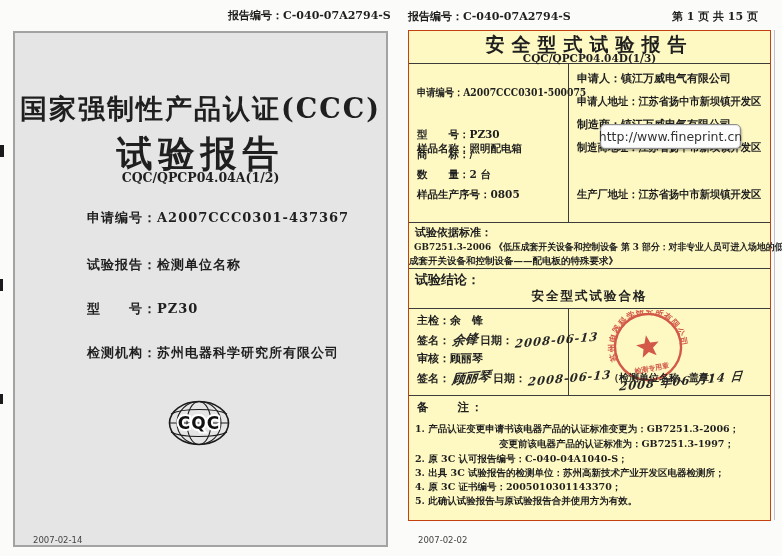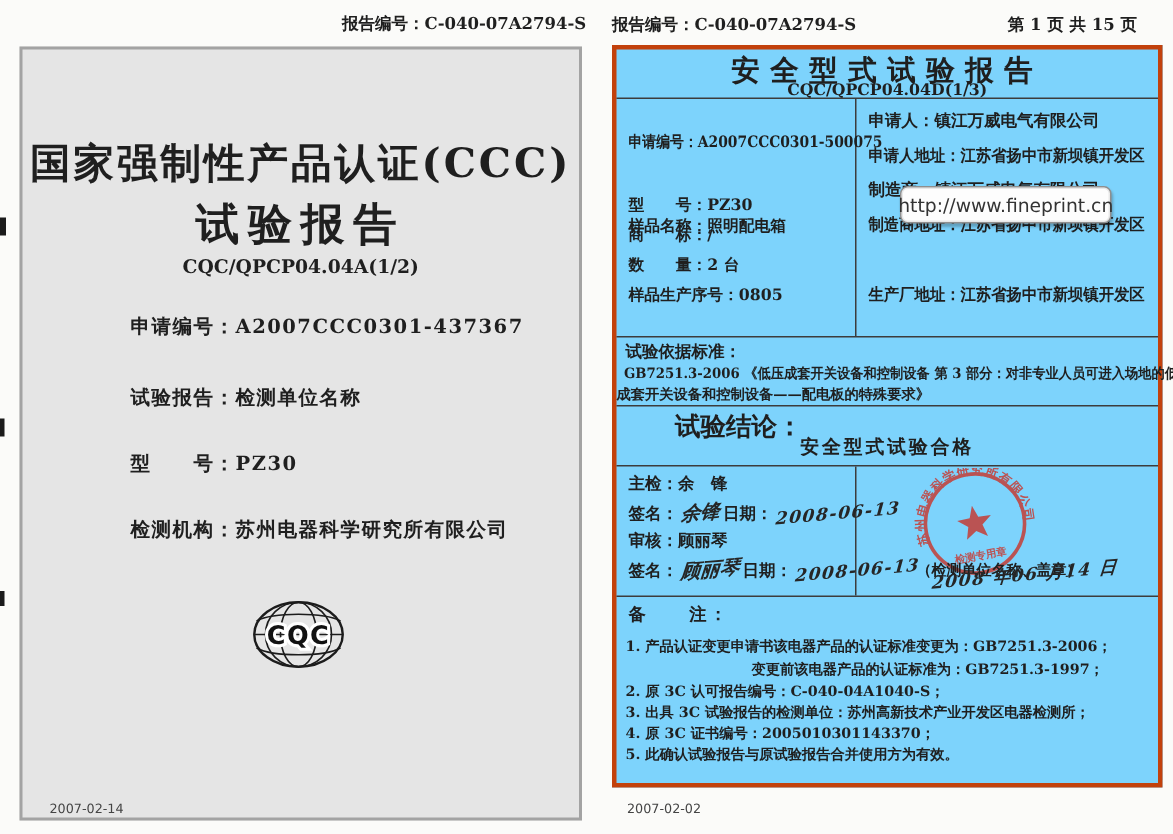--- a/index.html
+++ b/index.html
@@ -14,48 +14,48 @@
   .fit{transform:scaleX(.88);transform-origin:left center;}
   .fit93{transform:scaleX(.93);transform-origin:left center;}
 
   
   .artifact{position:absolute;background:#1b1b1b;}
 
   
   .lp-report-no{left:228px;top:8px;font-size:11px;font-weight:bold;}
   .lp-box{left:13px;top:31px;width:371px;height:512px;border:2px solid #a3a3a3;background:#e5e5e5;}
   .lp-title1{top:58px;left:0;width:100%;text-align:center;font-size:27px;font-weight:bold;letter-spacing:2px;}
-  .lp-title2{top:97px;left:0;width:100%;text-align:center;font-size:29px;font-weight:bold;letter-spacing:6px;}
+  .lp-title2{top:97px;left:0;width:100%;text-align:center;font-size:36px;font-weight:bold;letter-spacing:6px;}
   .lp-code{top:137px;left:0;width:100%;text-align:center;font-size:12.5px;font-weight:bold;}
   .lp-field{left:72px;font-size:13px;font-weight:bold;letter-spacing:1px;}
   .lp-f0{top:176px;} .lp-f1{top:223px;} .lp-f2{top:267px;} .lp-f3{top:311px;}
   .lp-logo{left:152px;top:366px;width:64px;height:48px;}
   .lp-date{left:33px;top:535px;font-size:8.5px;color:#444;font-family:"DejaVu Sans",sans-serif;}
 
   
   .rp-report-no{left:408px;top:9px;font-size:11px;font-weight:bold;}
   .rp-page-info{left:640px;top:9px;width:118px;text-align:right;font-size:11px;font-weight:bold;}
-  .rp-table{left:408px;top:30px;width:361px;height:489px;border:3px solid #c2410c;background:#7dd3fc;}
+  .rp-table{left:408px;top:30px;width:361px;height:489px;border:1px solid #c2410c;background:#fef9c3;}
   .row{position:absolute;left:0;width:100%;box-sizing:border-box;}
   .bb{border-bottom:1px solid #3c3c3c;}
   .rp-titlerow{top:0;height:33px;}
   .rp-title{top:1px;left:0;width:100%;text-align:center;font-size:19px;font-weight:bold;letter-spacing:7px;}
   .rp-code{top:21px;left:0;width:100%;text-align:center;font-size:10.5px;font-weight:bold;}
   .rp-inforow{top:33px;height:159px;}
   .cell-l{position:absolute;left:0;top:0;width:160px;height:100%;border-right:1px solid #3c3c3c;box-sizing:border-box;}
   .ileft{left:8px;font-size:10.5px;font-weight:bold;}
   .iright{left:168px;font-size:11px;font-weight:bold;}
   .il0{top:22px;} .il1{top:42px;margin-top:36px;} .il2{top:64px;} .il3{top:84px;} .il4{top:104px;} .il5{top:124px;}
   .ir0{top:7px;} .ir1{top:30px;} .ir2{top:53px;} .ir3{top:76px;} .ir4{top:99px;} .ir5{top:123px;}
   .rp-stdrow{top:192px;height:46px;}
   .std-label{left:6px;top:2px;font-size:11px;font-weight:bold;}
   .std-l1{left:5px;top:18px;font-size:9.5px;font-weight:bold;}
   .std-l2{left:0;top:32px;width:100%;text-align:left;font-size:9.5px;font-weight:bold;}
   .rp-conclrow{top:238px;height:40px;}
-  .concl-label{left:6px;top:2px;font-size:17px;font-weight:bold;margin-left:33px;}
+  .concl-label{left:6px;top:2px;font-size:13px;font-weight:bold;}
   .concl-val{left:0;top:19px;width:100%;text-align:center;font-size:12.5px;font-weight:bold;letter-spacing:2px;}
   .rp-signrow{top:278px;height:87px;}
   .sg{font-size:11px;font-weight:bold;}
   .sg0{left:8px;top:4px;} .sg1{left:8px;top:22px;} .sg2{left:8px;top:42px;} .sg3{left:8px;top:60px;}
   .hand{display:inline-block;font-style:italic;transform:rotate(-5deg) skewX(-10deg);
         font-weight:bold;color:#262626;margin:0 2px;}
   .hand-name{font-size:13px;}
   .hand-date{font-size:11.5px;letter-spacing:1px;}
   .seal-svg{position:absolute;left:196px;top:1px;width:86px;height:78px;}
   .seal-caption{left:200px;top:62px;font-size:10px;font-weight:bold;}

